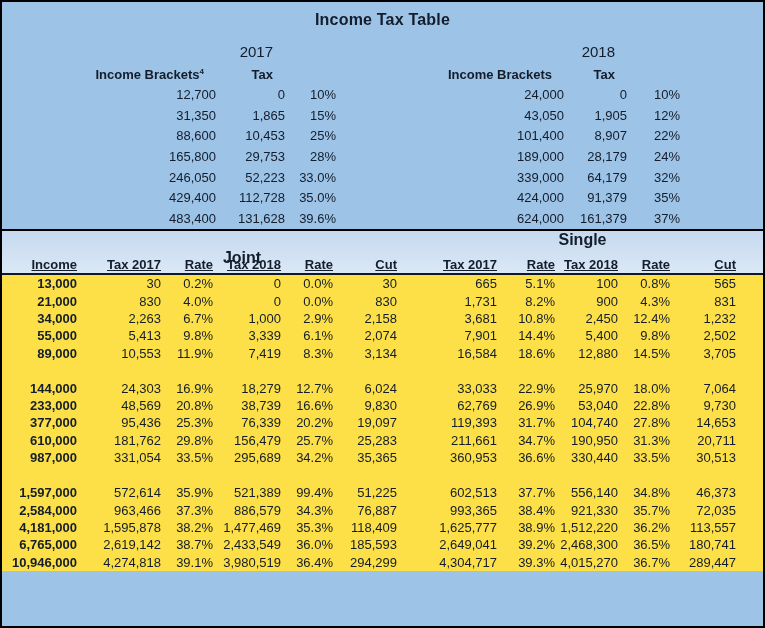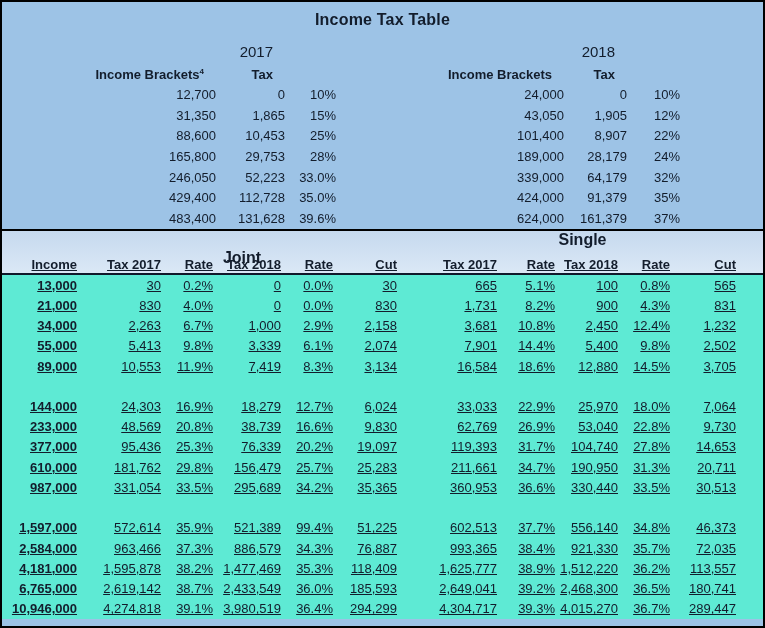--- a/index.html
+++ b/index.html
@@ -28,21 +28,21 @@
   .bottom { border-top:2px solid #000; }
   .band { height:44px; box-sizing:border-box; border-bottom:2px solid #10192b;
           background:linear-gradient(#c6d9ee,#dbe8f6); }
   .cgrid { display:grid; grid-template-columns:80px 84px 52px 68px 52px 64px 100px 58px 63px 52px 66px 1fr; }
   .cgrid .c { text-align:right; padding-right:5px; white-space:nowrap; }
   .group-row { height:24px; align-items:end; }
   .group { text-align:center; font-weight:bold; font-size:16px; }
   .g-joint  { grid-column:2/7; }
   .g-single { grid-column:7/13; }
   .colhead-row { height:18px; font-weight:bold; font-size:13px; align-items:center;text-decoration:underline; }
-  .data { height:344px; background:#5eead4; display:grid; grid-template-rows:repeat(17,1fr);text-decoration:underline; }
+  .data { height:296px; background:#fde047; display:grid; grid-template-rows:repeat(17,1fr); }
   .drow { font-size:13px; align-items:center; }
   .drow .c0 { font-weight:bold; }
 </style>
 </head>
 <body>
 
 <div class="sheet">
 
   <div class="top">
     <div class="title-row">Income Tax Table</div>

